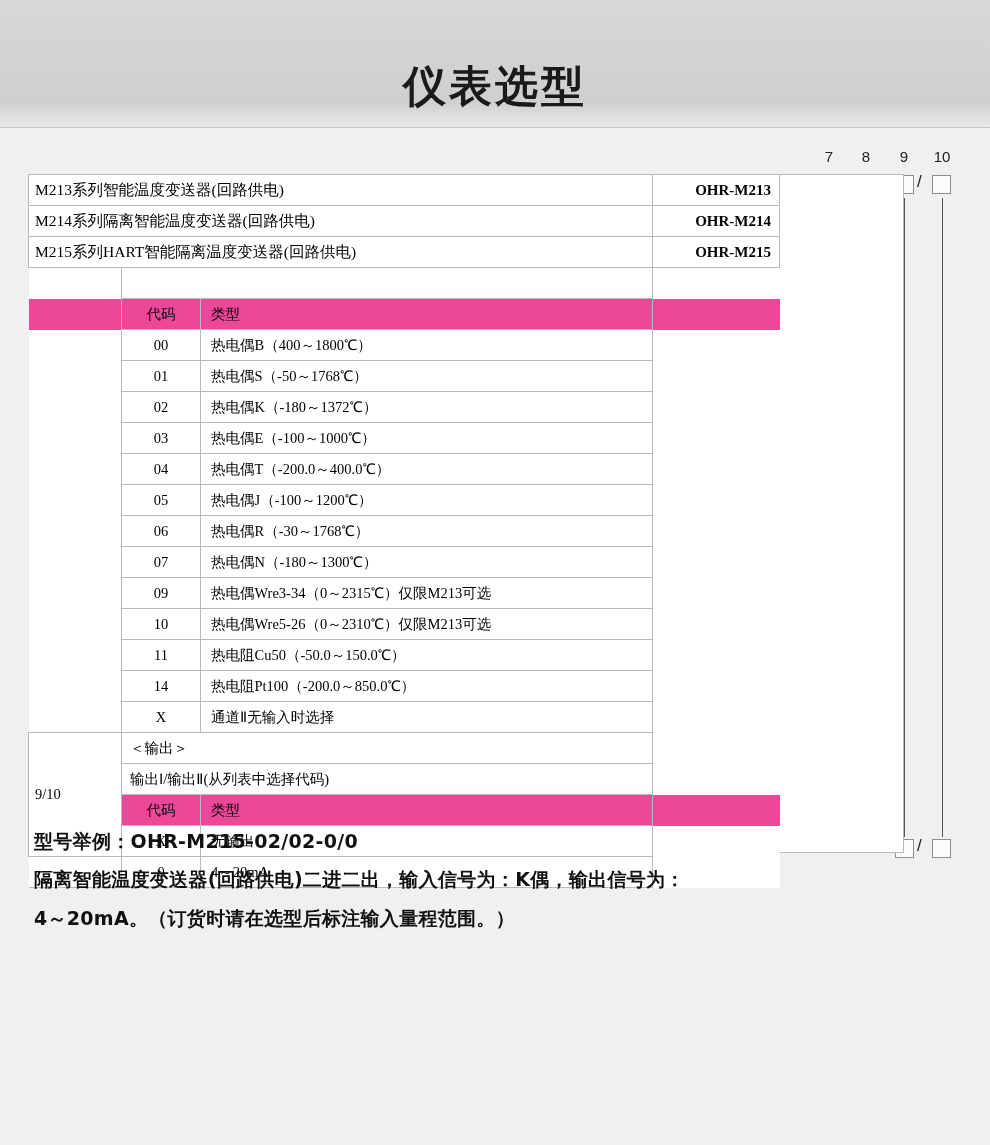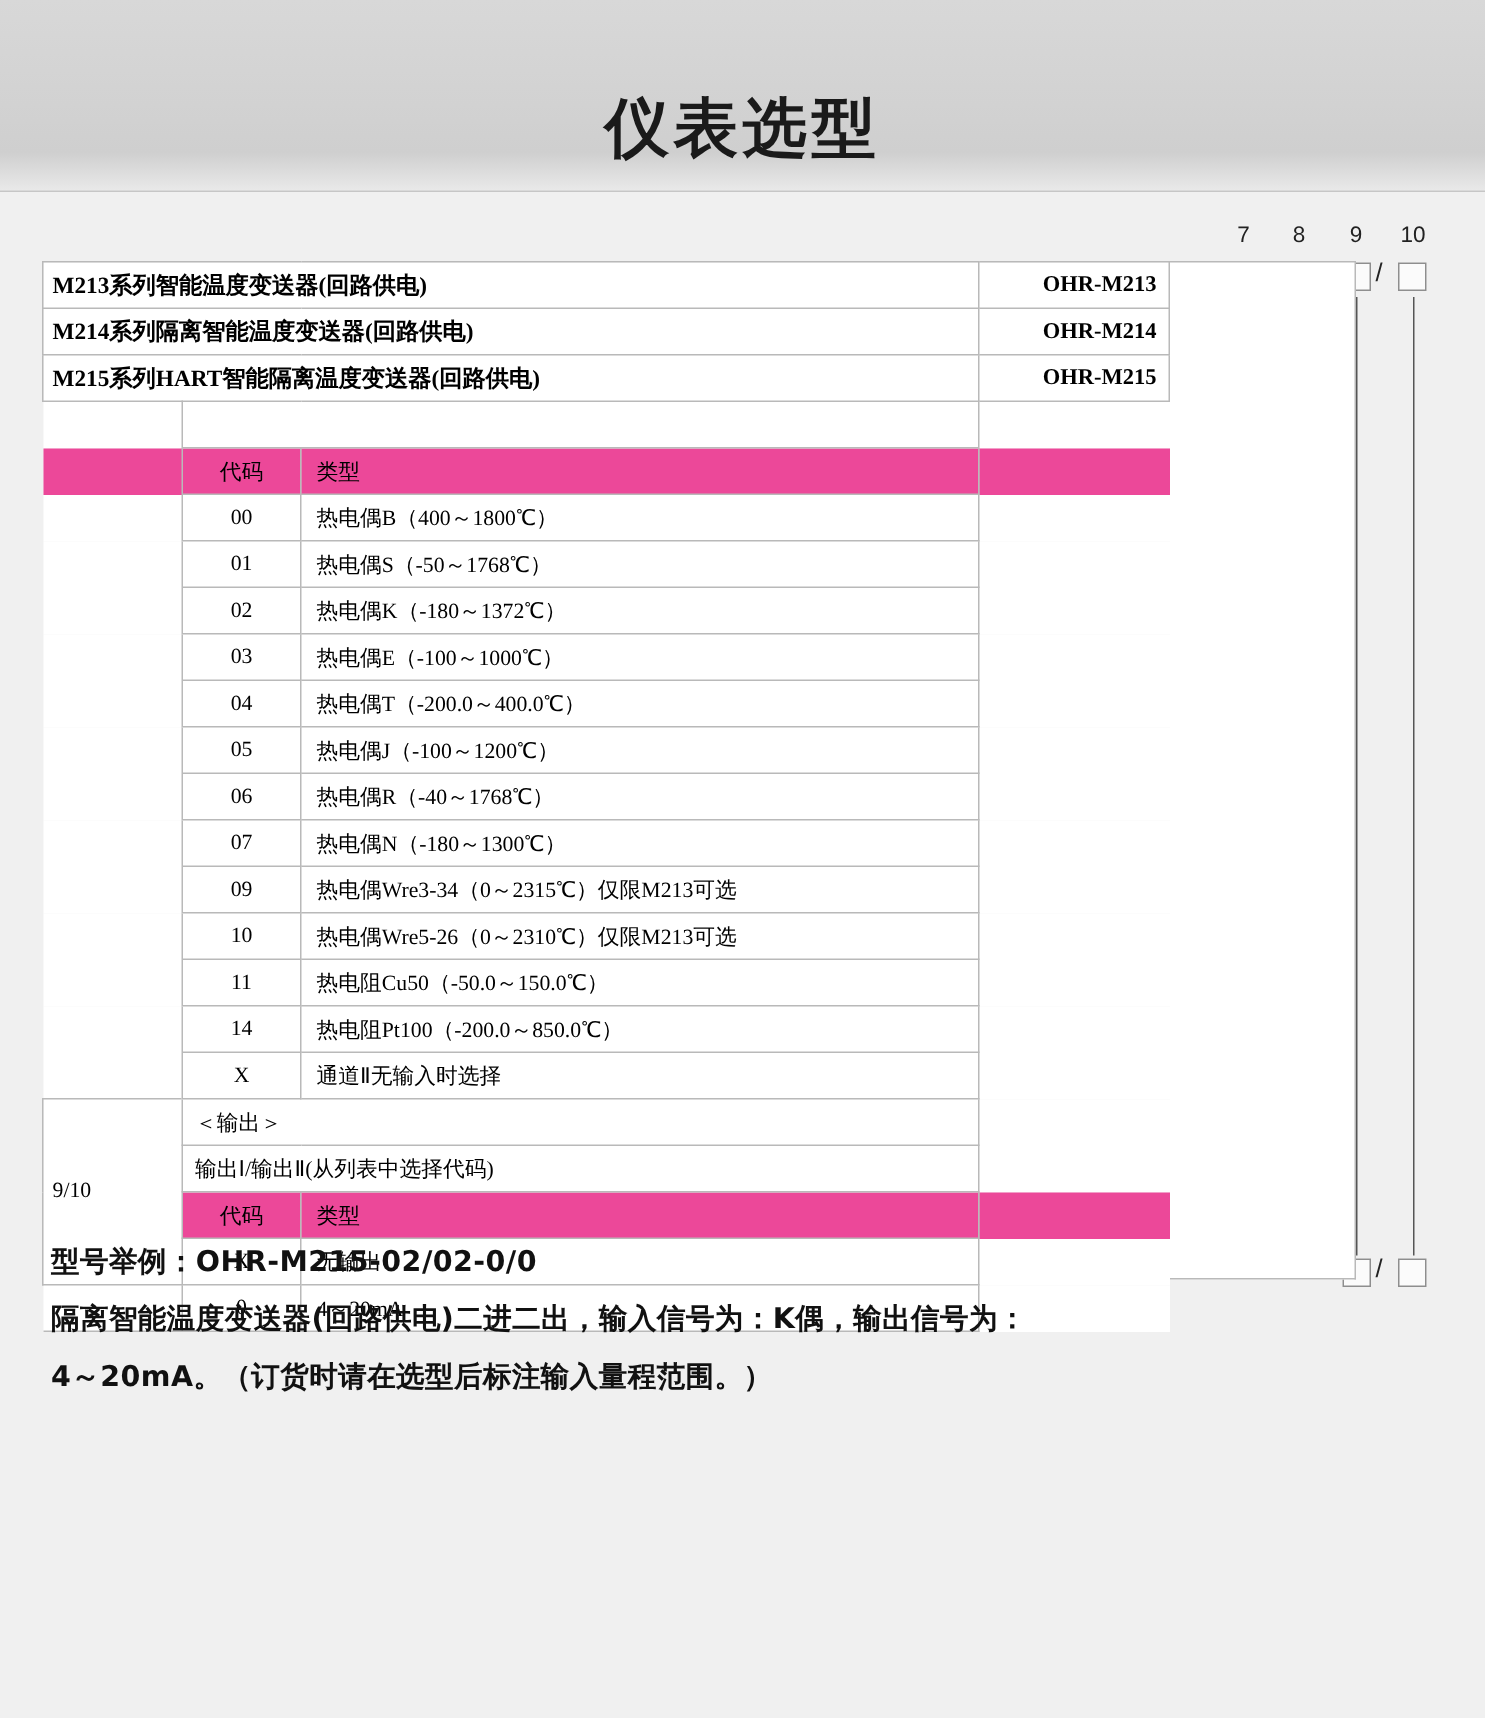--- a/index.html
+++ b/index.html
@@ -118,21 +118,20 @@
   .tbl td {
     border: 1px solid #b9b9b9;
     padding: 0 6px;
     height: 30px;
     vertical-align: middle;
     background: #fff;
   }
   .model-name {
     padding-left: 6px !important;
     font-size: 15.5px;
-    font-weight: bold;
   }
   .model-code {
     text-align: right;
     font-weight: bold;
     width: 112px;
     padding-right: 8px !important;
     white-space: nowrap;
     margin-left: 29px;
   }
   .hdr-row td {
@@ -307,21 +306,21 @@
       </tr>
       <tr>
         <td class="c-indent nb-top nb-bot nb-left">&nbsp;</td>
         <td class="c-code">05</td>
         <td class="c-type">热电偶J（-100～1200℃）</td>
         <td class="c-spacer nb-top nb-bot nb-right">&nbsp;</td>
       </tr>
       <tr>
         <td class="c-indent nb-top nb-bot nb-left">&nbsp;</td>
         <td class="c-code">06</td>
-        <td class="c-type">热电偶R（-40～1768℃）</td>
+        <td class="c-type">热电偶R（-30～1768℃）</td>
         <td class="c-spacer nb-top nb-bot nb-right">&nbsp;</td>
       </tr>
       <tr>
         <td class="c-indent nb-top nb-bot nb-left">&nbsp;</td>
         <td class="c-code">07</td>
         <td class="c-type">热电偶N（-180～1300℃）</td>
         <td class="c-spacer nb-top nb-bot nb-right">&nbsp;</td>
       </tr>
       <tr>
         <td class="c-indent nb-top nb-bot nb-left">&nbsp;</td>

